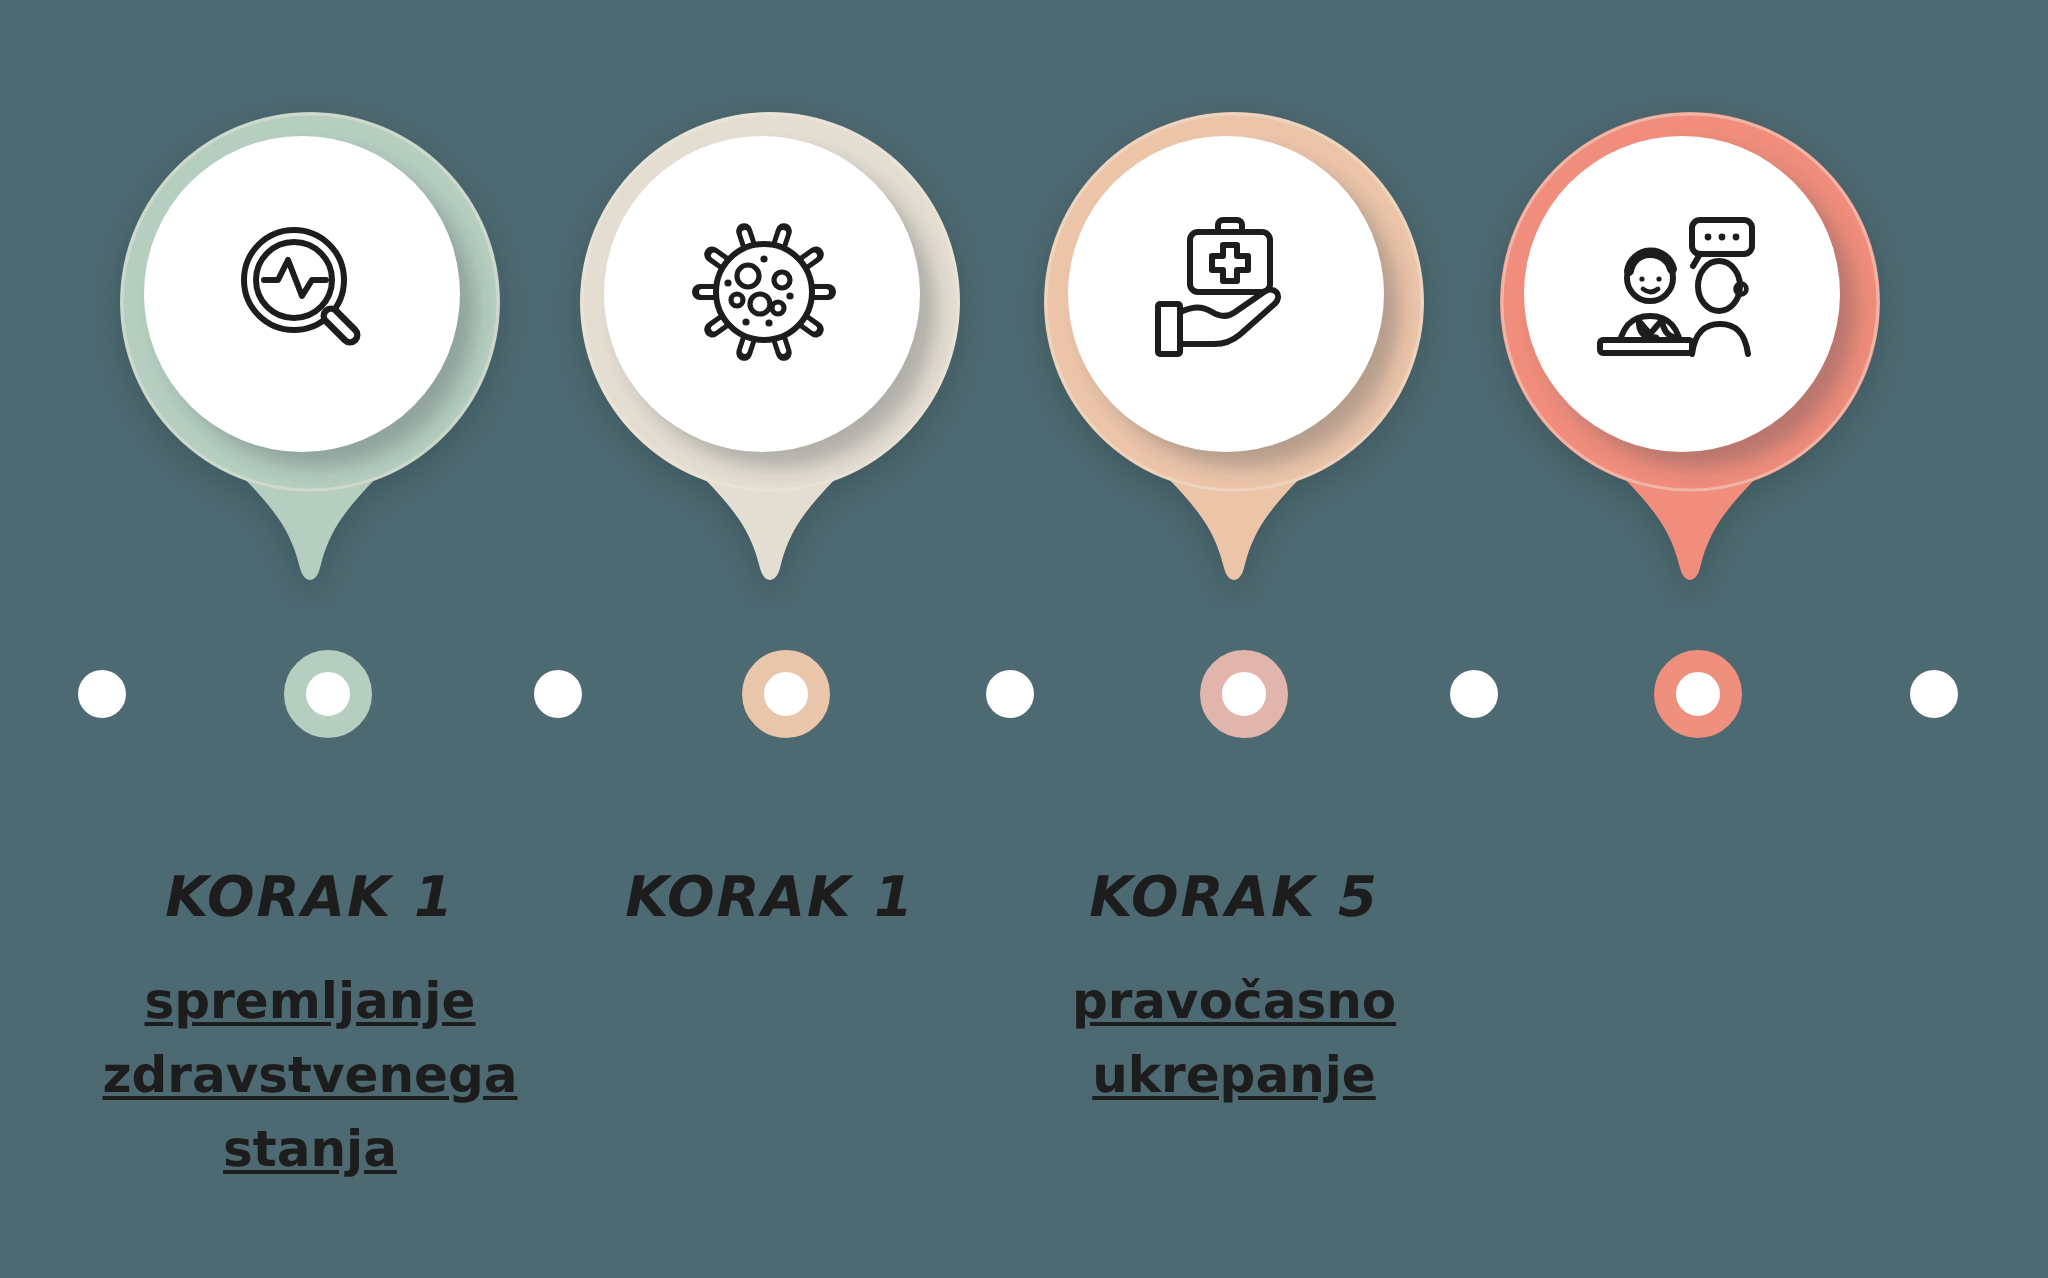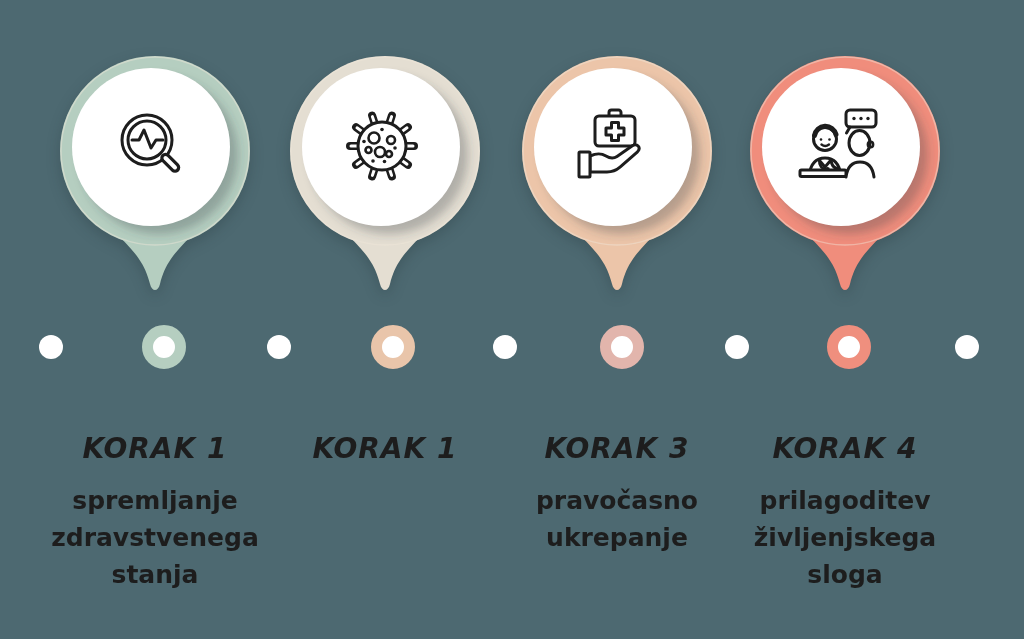--- a/index.html
+++ b/index.html
@@ -40,21 +40,21 @@
     position:absolute;top:432px;width:240px;
     text-align:center;color:#1d1d1d;
   }
   .step-title{
     font-size:28px;font-weight:800;letter-spacing:1px;
     margin:0 0 17px 0;
     font-style:italic;
   }
   .step-desc{
     font-size:25px;font-weight:700;line-height:37px;
-    white-space:pre-line;margin:0;
+    white-space:pre-line;margin:0;text-decoration:underline;
   }
 </style>
 </head>
 <body>
 
 <div class="canvas" style="background: rgb(77, 105, 113); color: rgb(29, 29, 29);">
 
   <svg width="0" height="0" style="position:absolute">
     <defs>
       <filter id="soft" x="-40%" y="-40%" width="180%" height="180%">
@@ -185,24 +185,18 @@
   <div class="step-text" style="left:35px">
     <div class="step-title">KORAK 1</div>
     <div class="step-desc">spremljanje
 zdravstvenega
 stanja</div>
   </div>
   <div class="step-text" style="left:265px">
     <div class="step-title">KORAK 1</div>
   </div>
   <div class="step-text" style="left:497px">
-    <div class="step-title">KORAK 3</div>
+    <div class="step-title">KORAK 5</div>
     <div class="step-desc">pravočasno
 ukrepanje</div>
   </div>
-  <div class="step-text" style="left:725px">
-    <div class="step-title">KORAK 4</div>
-    <div class="step-desc">prilagoditev
-življenjskega
-sloga</div>
-  </div>
 
 </div>
 
 </body></html>

